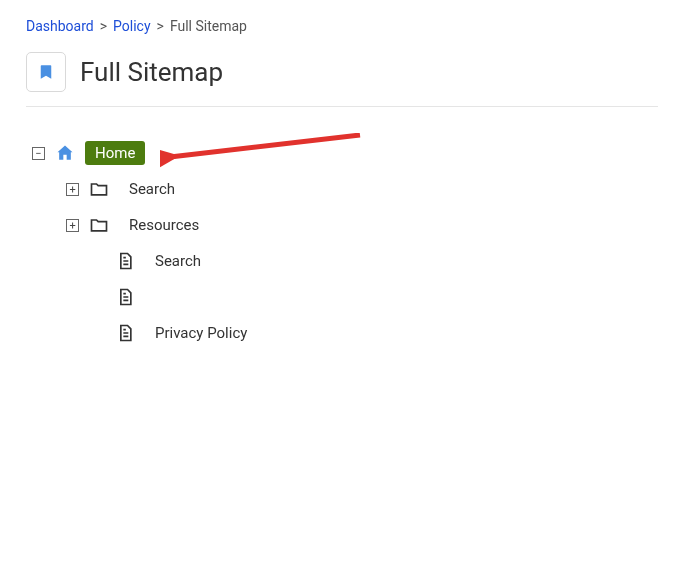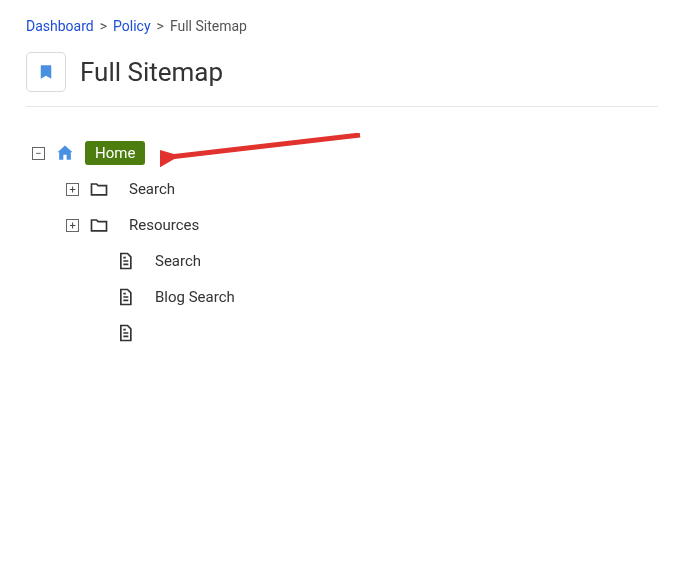--- a/index.html
+++ b/index.html
@@ -162,32 +162,32 @@
         </li>
         <li>
           <div class="node">
             <span class="expander spacer"></span>
             <span class="icon">
               <svg viewBox="0 0 24 24" width="20" height="20">
                   <path fill="none" stroke="#333" stroke-width="2" d="M7 3h8l4 4v14H7V3z"></path>
                   <path fill="none" stroke="#333" stroke-width="2" d="M10 12h6M10 16h6M10 8h3"></path>
                 </svg>
             </span>
-            <span class="label">Blog Search</span>
           </div>
         </li>
         <li>
           <div class="node">
             <span class="expander spacer"></span>
             <span class="icon">
               <svg viewBox="0 0 24 24" width="20" height="20">
                   <path fill="none" stroke="#333" stroke-width="2" d="M7 3h8l4 4v14H7V3z"></path>
                   <path fill="none" stroke="#333" stroke-width="2" d="M10 12h6M10 16h6M10 8h3"></path>
                 </svg>
             </span>
+            <span class="label">Privacy Policy</span>
           </div>
         </li>
       </ul>
     </li>
   </ul>
 </div>
 
 <svg class="arrow-annot" width="210" height="40">
   <defs>
     <marker id="ah" markerWidth="14" markerHeight="12" refX="2" refY="6" orient="auto">

